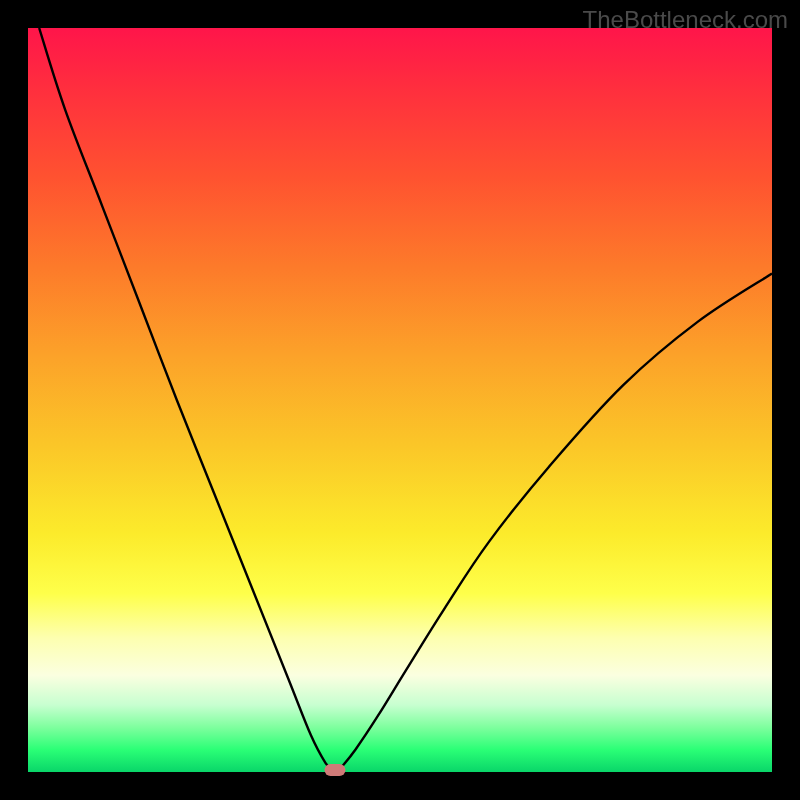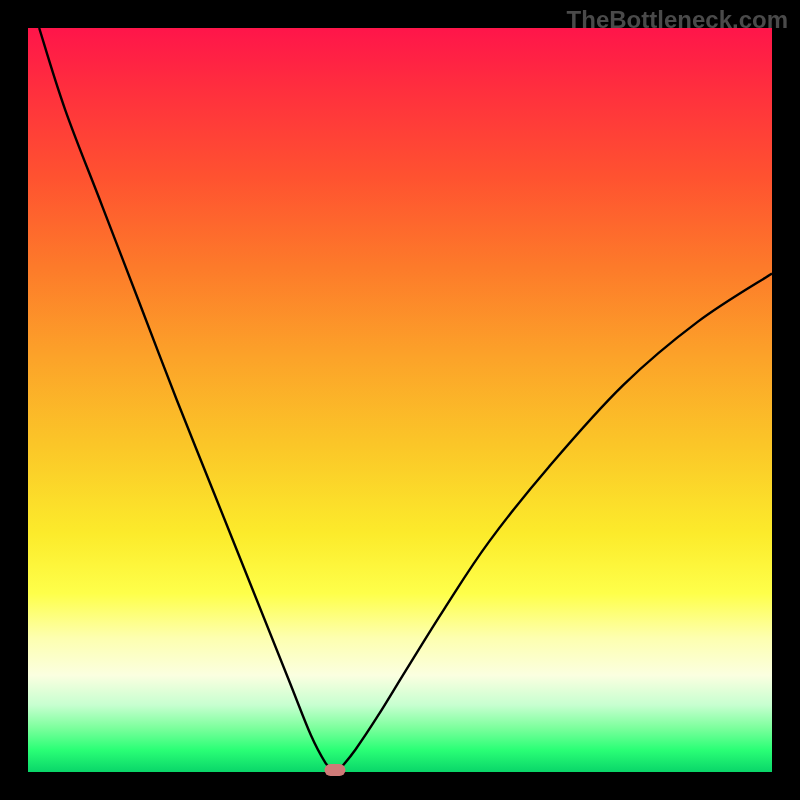--- a/index.html
+++ b/index.html
@@ -10,21 +10,21 @@
     position: relative;
     overflow: hidden;
   }
   .watermark {
     position: absolute;
     top: 6px;
     right: 12px;
     color: #4a4a4a;
     font-family: Arial, sans-serif;
     font-size: 24px;
-    font-weight: 700;
+    font-weight: 400;
     z-index: 10;
   }
   .plot-area {
     position: absolute;
     left: 28px;
     top: 28px;
     width: 744px;
     height: 744px;
     background: linear-gradient(to bottom,
       #ff154a 0%,

